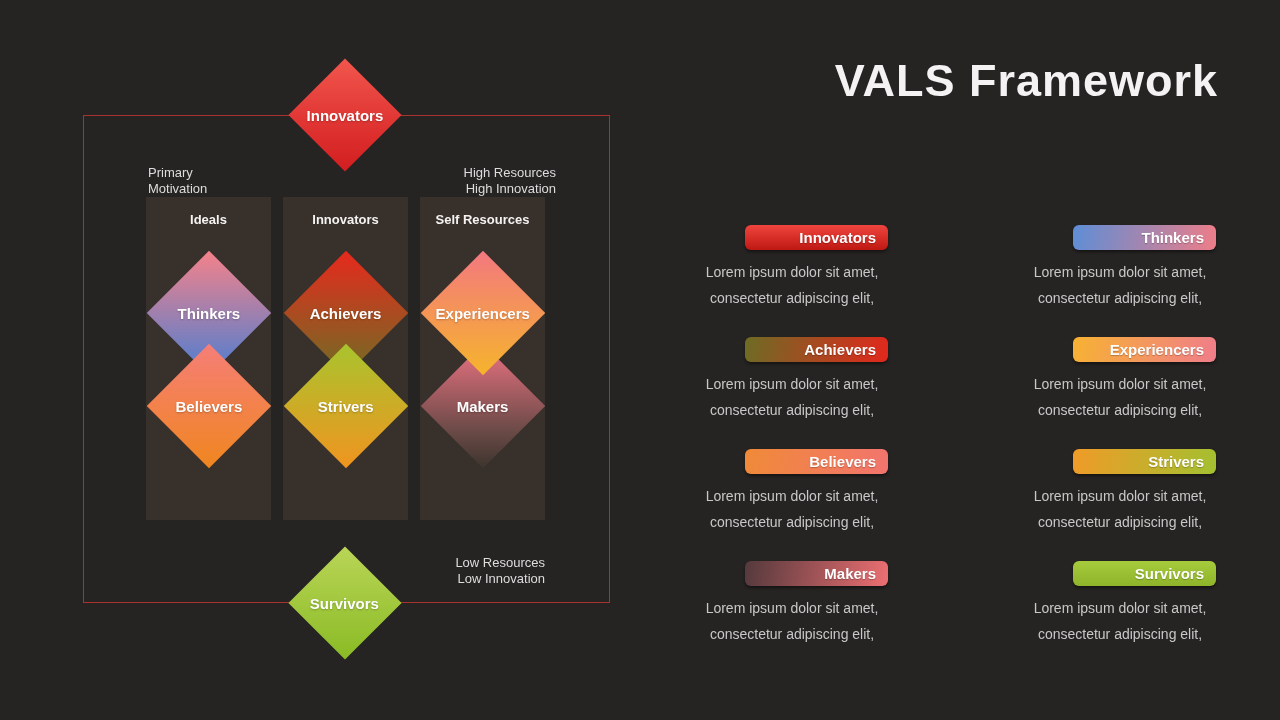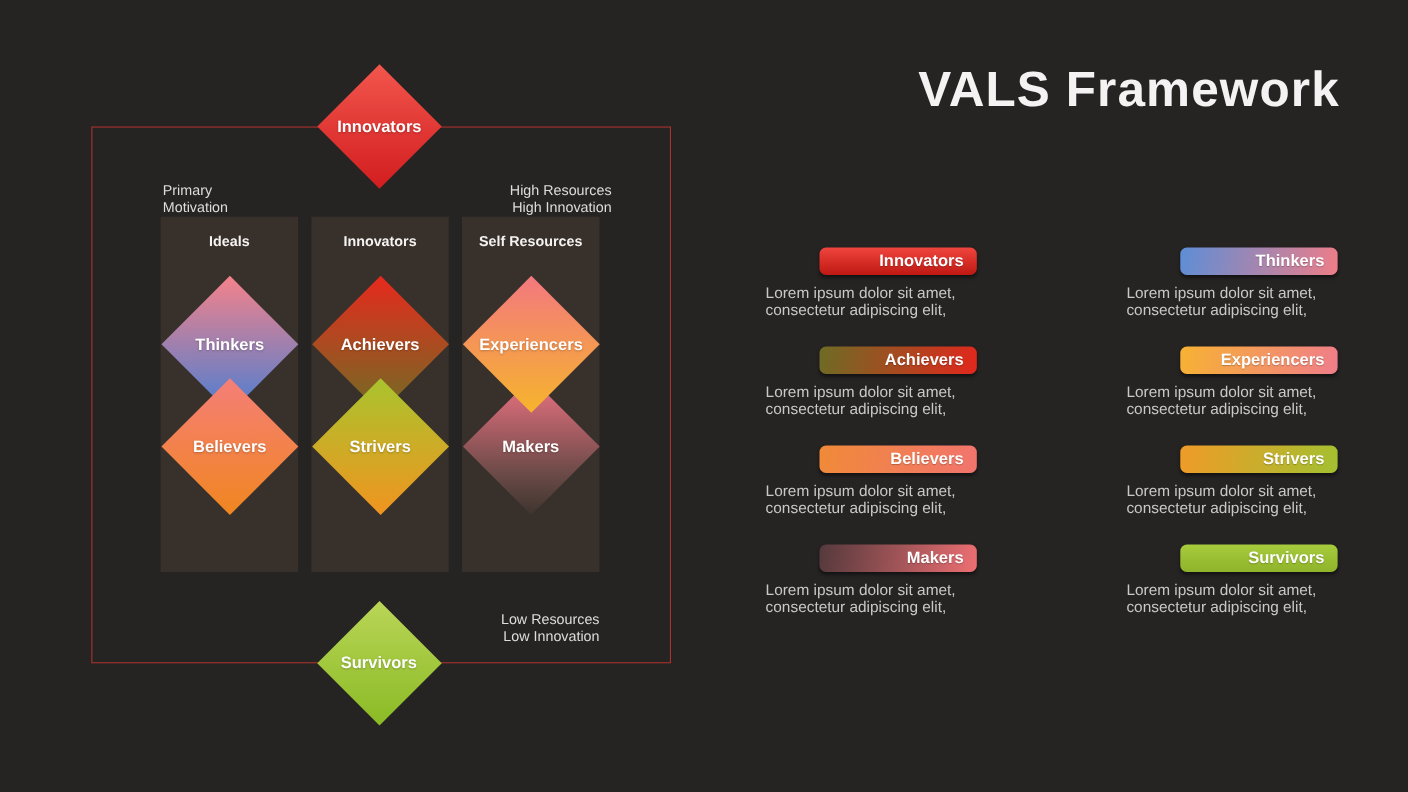--- a/index.html
+++ b/index.html
@@ -77,21 +77,21 @@
     display:flex;align-items:center;justify-content:flex-end;
     padding:0 12px;
     box-shadow:0 2px 3px rgba(0,0,0,0.45);
   }
   .pill span{
     color:#fff;font-weight:bold;font-size:15px;white-space:nowrap;
     text-shadow:0 1px 1px rgba(0,0,0,0.25);
   }
   .item-text{
     margin:9px 0 0 0;width:100%;
-    text-align:left;color:#c9c7c7;font-size:14px;line-height:15px;
+    text-align:center;color:#c9c7c7;font-size:14px;line-height:26px;
   }
 
   .g-innovators-p {background:linear-gradient(180deg,#ef453e,#bf1812);}
   .g-thinkers-p  {background:linear-gradient(100deg,#5d8ed6,#ee7d88);}
   .g-achievers-p {background:linear-gradient(100deg,#6d6c24,#e2271c);}
   .g-experiencers-p{background:linear-gradient(100deg,#f7b233,#f07d8a);}
   .g-believers-p {background:linear-gradient(100deg,#f08a38,#f2746e);}
   .g-strivers-p  {background:linear-gradient(100deg,#f09b28,#a3c030);}
   .g-makers-p    {background:linear-gradient(100deg,#54393c,#ed6f72);}
   .g-survivors-p {background:linear-gradient(180deg,#a6cb3c,#8fb32a);}

